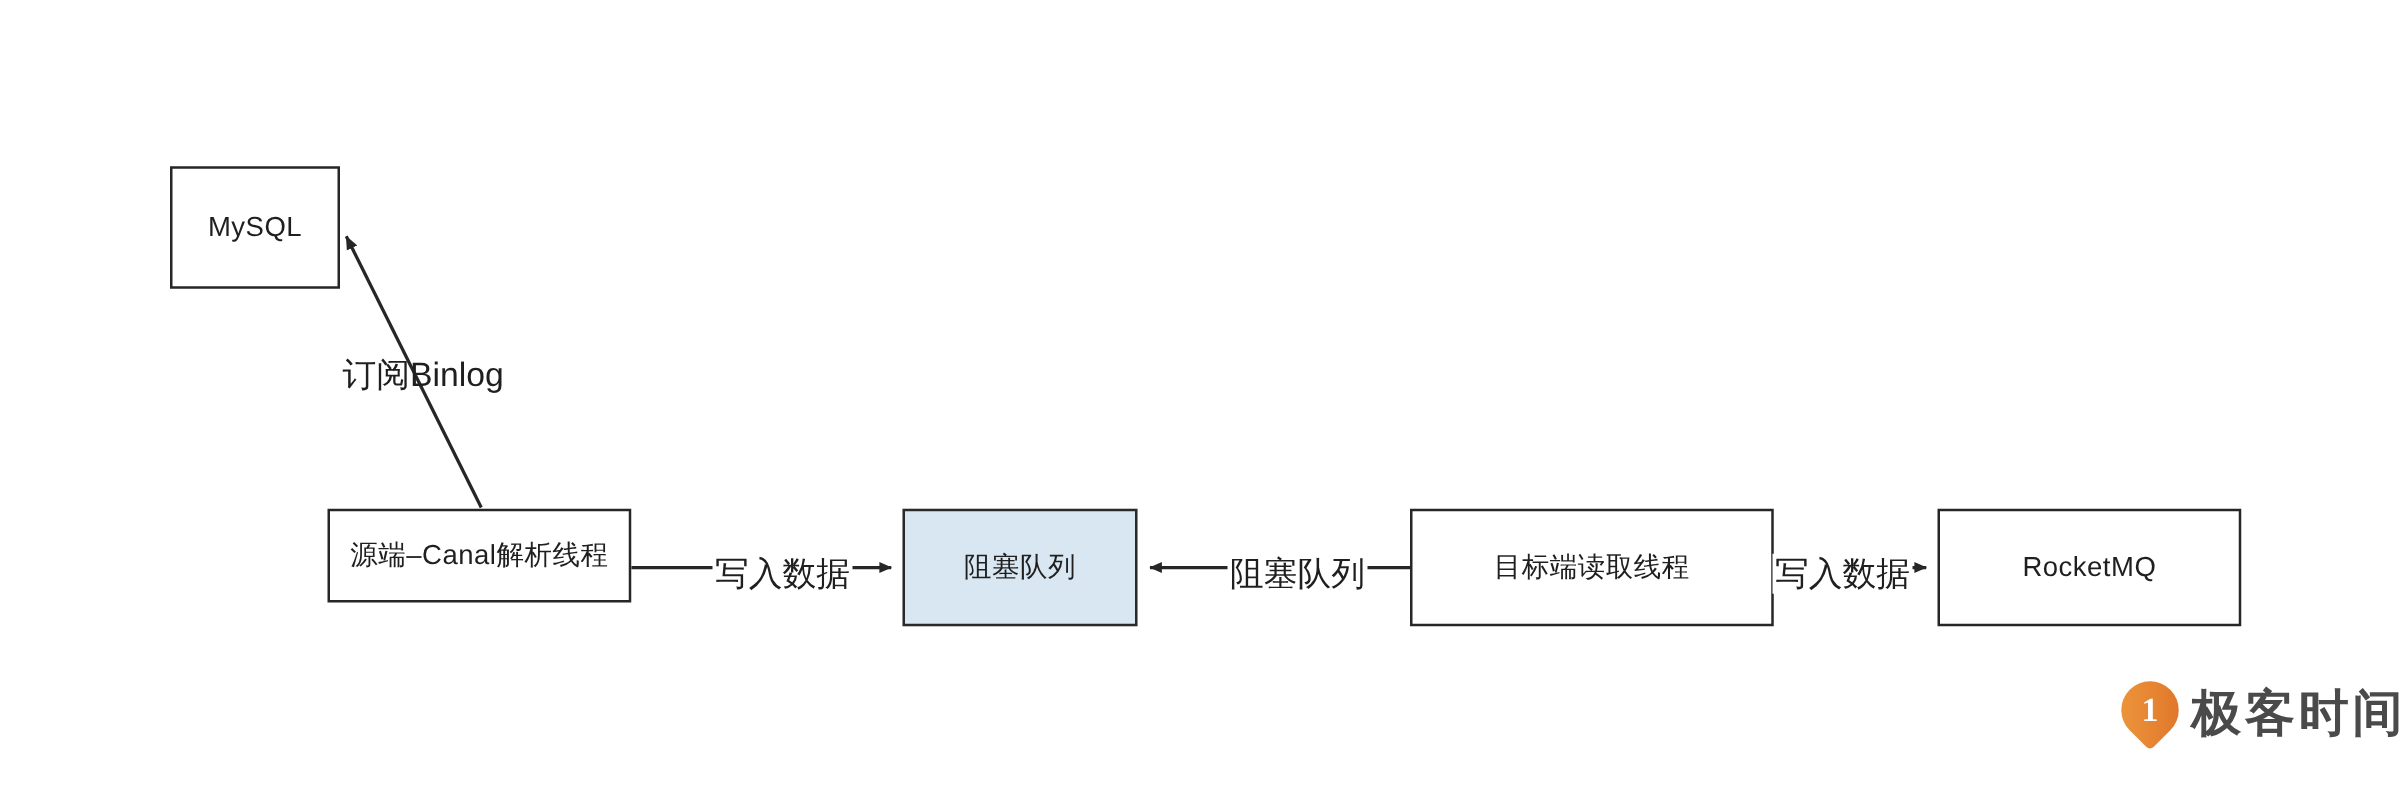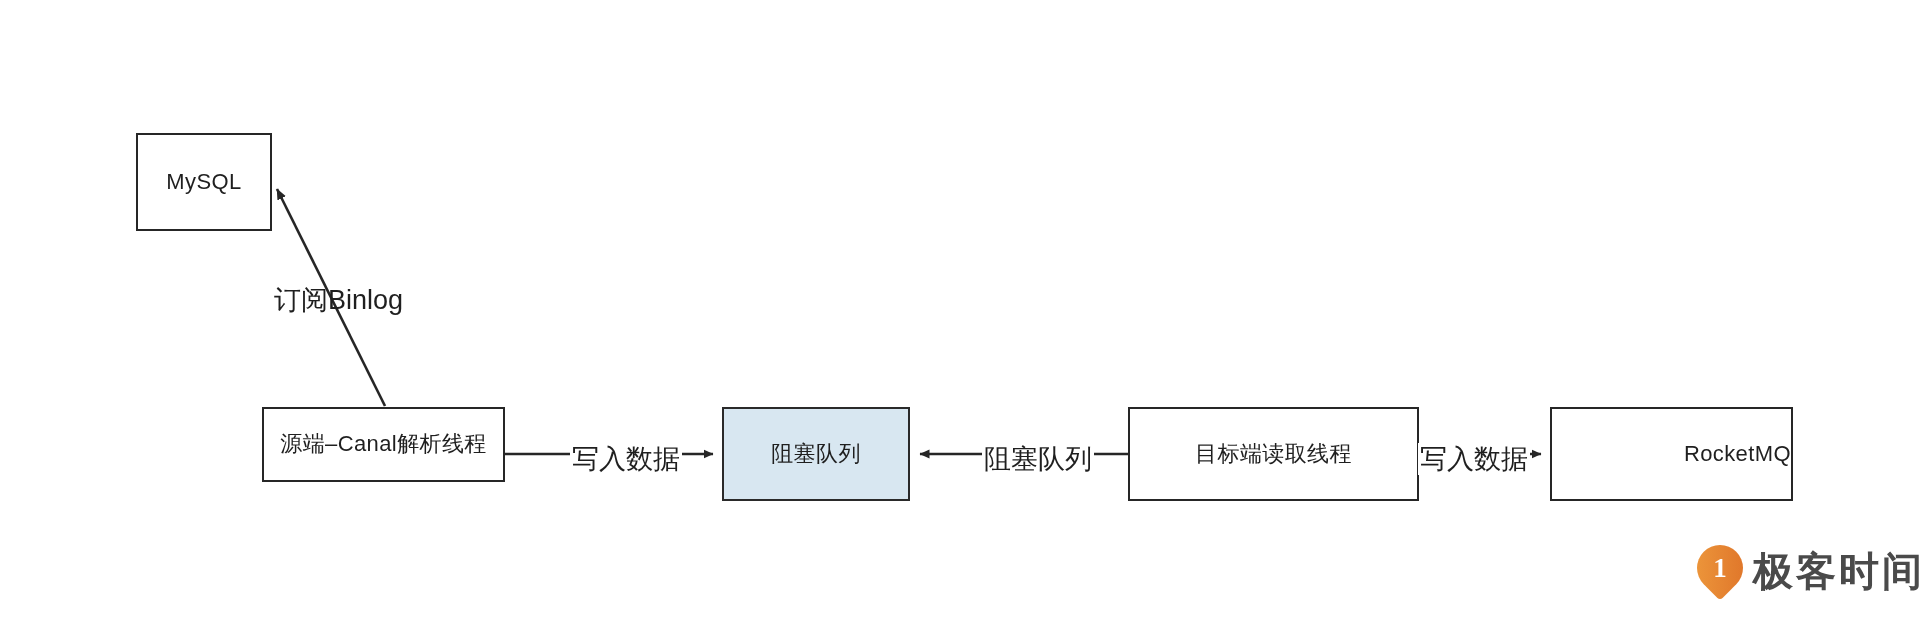--- a/index.html
+++ b/index.html
@@ -147,21 +147,21 @@
   </div>
 
   <div class="node-box highlight" style="left:722px; top:407px; width:188px; height:94px;">
     <span class="node-label">阻塞队列</span>
   </div>
 
   <div class="node-box" style="left:1128px; top:407px; width:291px; height:94px;">
     <span class="node-label">目标端读取线程</span>
   </div>
 
-  <div class="node-box" style="left:1550px; top:407px; width:243px; height:94px;justify-content:flex-end;">
+  <div class="node-box" style="left:1550px; top:407px; width:243px; height:94px;">
     <span class="node-label">RocketMQ</span>
   </div>
 
   <div class="edge-label rot" style="left:272px; top:284px;">订阅Binlog</div>
 
   <div class="edge-label" style="left:570px; top:443px;">写入数据</div>
 
   <div class="edge-label" style="left:982px; top:443px;">阻塞队列</div>
 
   <div class="edge-label" style="left:1418px; top:443px;">写入数据</div>

